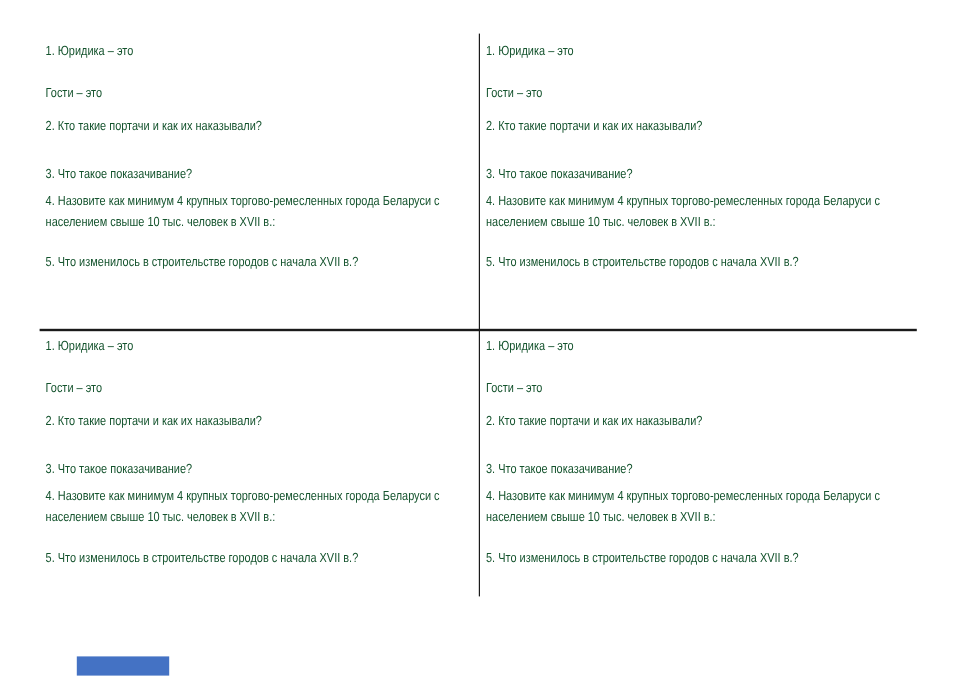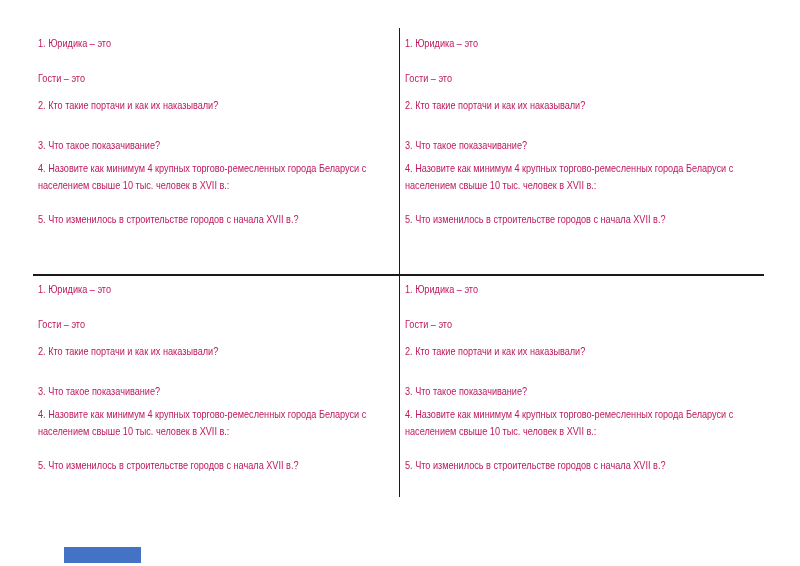--- a/index.html
+++ b/index.html
@@ -2,21 +2,21 @@
 <html><head>
 <meta charset="utf-8">
 <style>
   html, body { margin: 0; padding: 0; }
   .page {
     position: relative;
     width: 800px;
     height: 566px;
     background: #ffffff;
     font-family: "Liberation Sans", sans-serif;
-    color: #be185d;
+    color: #14532d;
     overflow: hidden;
   }
   .quadrant {
     position: absolute;
     width: 430px;
     height: 232px;
     transform: scaleX(0.83);
     transform-origin: 0 0;
   }
   .q-tl { left: 38px;  top: 30px; }

